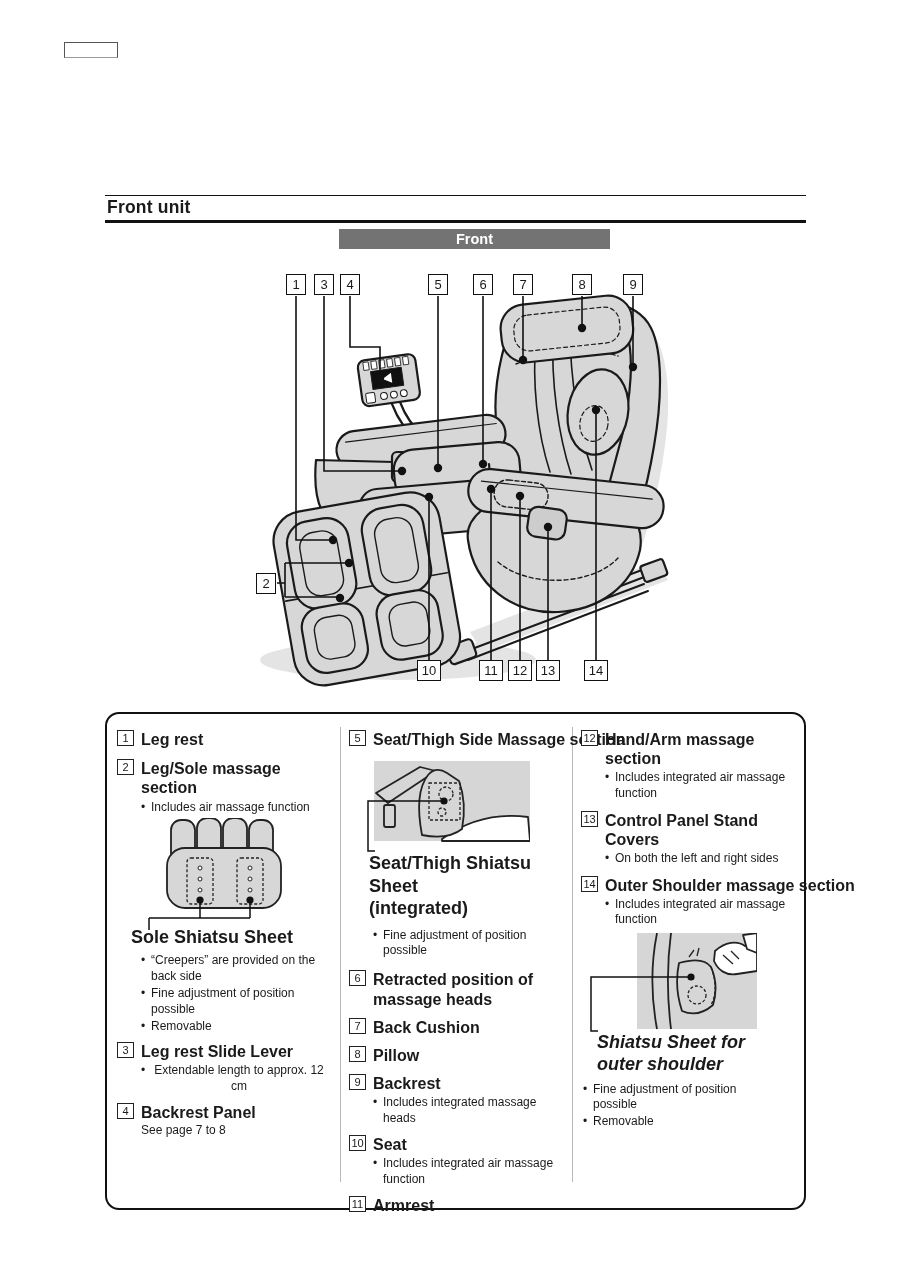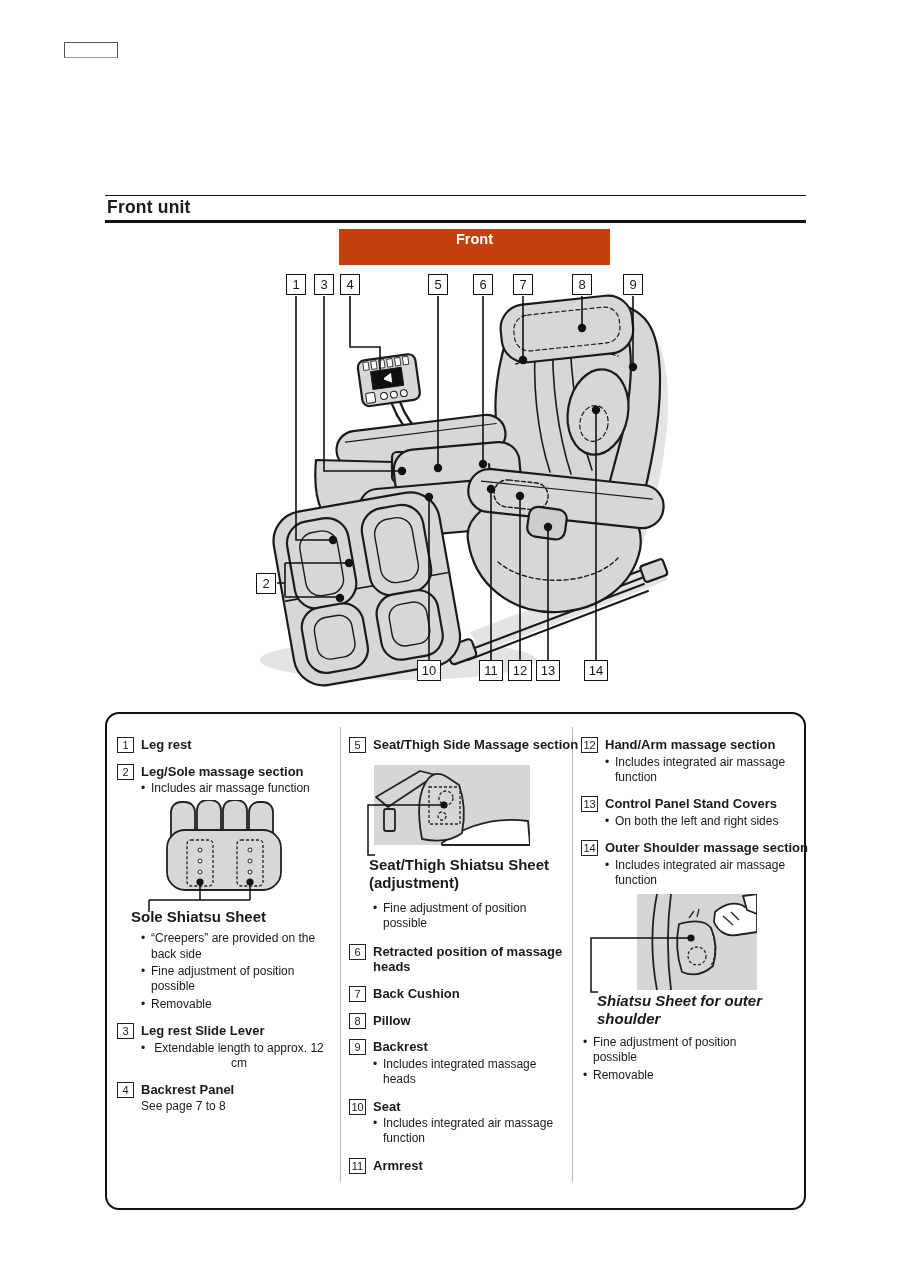--- a/index.html
+++ b/index.html
@@ -9,46 +9,46 @@
   
   .corner-box{position:absolute;left:64px;top:42px;width:52px;height:14px;
               border:1.5px solid #555;border-bottom-color:#9a9a9a;background:#fff;}
 
   
   .title-block{position:absolute;left:105px;top:195px;width:701px;
                border-top:1.5px solid #111;border-bottom:3px solid #111;}
   .title-block h1{margin:1px 0 2px 2px;font-size:17.5px;font-weight:bold;letter-spacing:.2px;}
 
   
-  .front-banner{position:absolute;left:339px;top:229px;width:271px;height:36px;
-                background:#c2410c;color:#fff;font-weight:bold;font-size:14.5px;
+  .front-banner{position:absolute;left:339px;top:229px;width:271px;height:20px;
+                background:#737373;color:#fff;font-weight:bold;font-size:14.5px;
                 text-align:center;line-height:20px;}
 
   
   .chair-svg{position:absolute;left:105px;top:220px;width:700px;height:480px;}
 
   
   .co{position:absolute;width:18px;height:19px;border:1.4px solid #111;background:#fff;
       font-size:13px;line-height:19px;text-align:center;}
   .co2{width:22px;}
 
   
   .legend{position:absolute;left:105px;top:712px;width:697px;height:494px;
           border:2.5px solid #111;border-radius:14px;background:#fff;}
   .divider{position:absolute;top:13px;height:455px;width:1px;background:#b9b9b9;}
   .col{position:absolute;top:12px;}
   .li{position:relative;padding-left:24px;}
   .nbox{position:absolute;left:0;top:0;min-width:13px;height:14px;padding:0 1px;
         border:1.2px solid #222;background:#fff;font-size:11px;line-height:14px;
         text-align:center;}
-  .ttl{font-size:13px;font-weight:bold;line-height:1.2;margin-top:11px;}
+  .ttl{font-size:16px;font-weight:bold;line-height:1.2;}
   .bul{position:relative;padding-left:10px;font-size:12px;line-height:1.28;margin-top:2px;}
   .bul::before{content:"\2022";position:absolute;left:0;top:0;}
   .note{font-size:12px;line-height:1.3;margin-top:1px;}
-  .inset-label{font-size:15px;font-weight:bold;line-height:1.25;}
+  .inset-label{font-size:18px;font-weight:bold;line-height:1.25;}
   .inset{display:block;}
 </style>
 </head>
 <body>
 
 <div class="page">
 
   <div class="corner-box"></div>
 
   <div class="title-block">
@@ -272,21 +272,21 @@
             <rect x="22" y="44" width="11" height="22" rx="2"></rect>
             <path d="M 60,74 Q 52,32 66,14 Q 74,5 85,12 L 97,20 Q 105,42 100,68 Q 86,79 60,74 Z"></path>
             <rect x="67" y="22" width="31" height="37" fill="none" stroke-width="1.3" stroke-dasharray="3 2"></rect>
             <circle cx="84" cy="33" r="7" fill="none" stroke-width="1.3" stroke-dasharray="3 2"></circle>
             <circle cx="80" cy="51" r="4" fill="none" stroke-width="1.3" stroke-dasharray="3 2"></circle>
           </g>
           <path d="M 82,40 H 6 V 90 H 13" stroke="#111" stroke-width="1.5" fill="none"></path>
           <circle cx="82" cy="40" r="3.6" fill="#111"></circle>
         </svg>
         <div class="inset-label" style="margin:-5px 0 0 -4px;">Seat/Thigh Shiatsu Sheet</div>
-        <div class="inset-label" style="margin-left:-4px;">(adjustment)</div>
+        <div class="inset-label" style="margin-left:-4px;">(integrated)</div>
         <div class="bul" style="margin-top:8px;max-width:176px;">Fine adjustment of position possible</div>
       </div>
       <div class="li" style="margin-top:12px;">
         <span class="nbox">6</span>
         <div class="ttl" style="max-width:196px;">Retracted position of massage heads</div>
       </div>
       <div class="li" style="margin-top:9px;">
         <span class="nbox">7</span>
         <div class="ttl">Back Cushion</div>
       </div>

